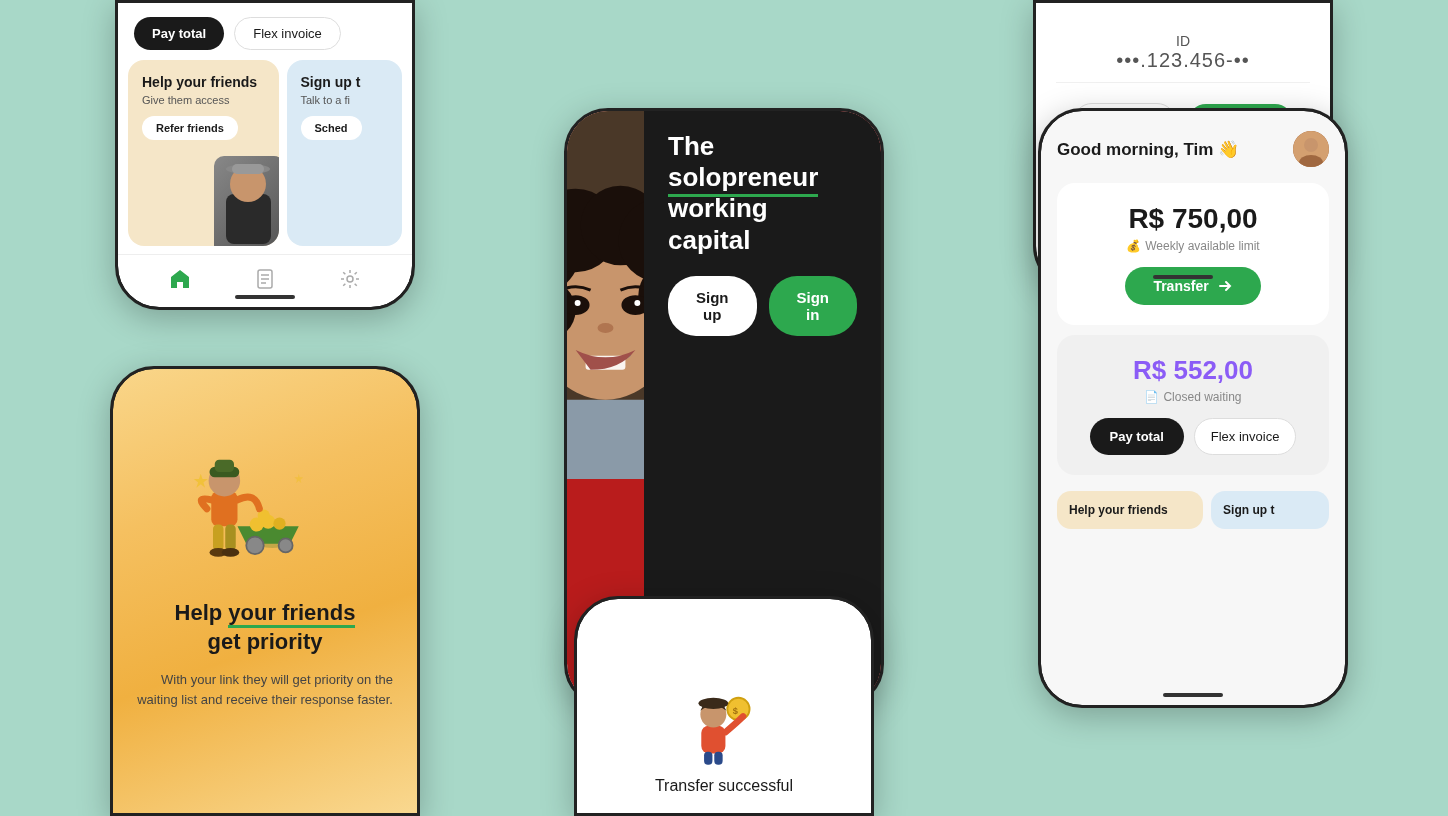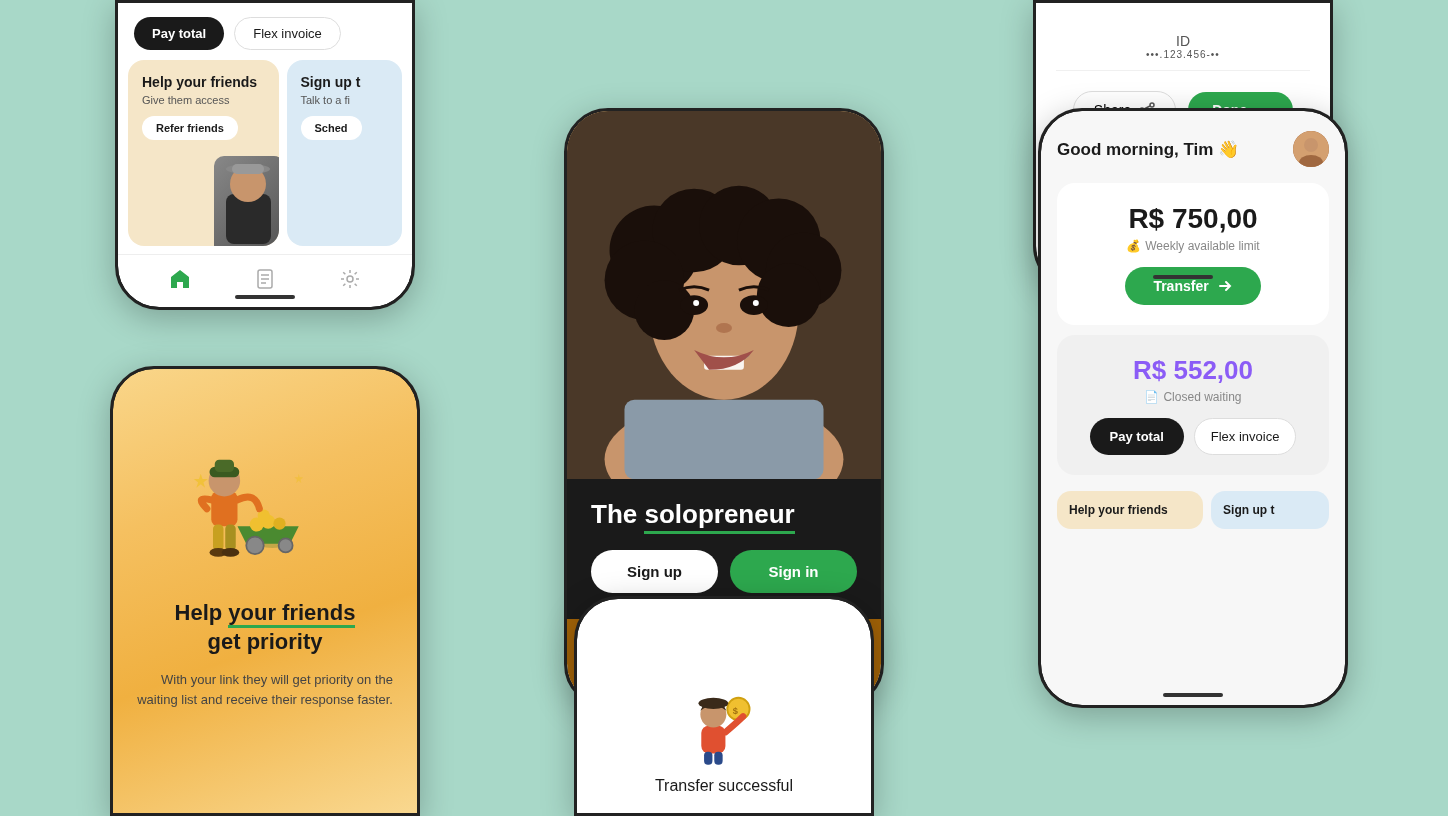--- a/index.html
+++ b/index.html
@@ -294,24 +294,24 @@
       width: 320px;
       height: 600px;
       top: 50%;
       left: 50%;
       transform: translate(-50%, -50%);
     }
 
     .phone3-content {
       width: 100%;
       height: 100%;
-      background: #a16207;
+      background: #b91c1c;
       position: relative;
       display: flex;
-      flex-direction: column;
+      flex-direction: row;
     }
 
     .hero-image {
       width: 100%;
       height: 62%;
       background: linear-gradient(180deg, #8b7355 0%, #5a4a3a 40%, #2a2a2a 100%);
       position: relative;
       overflow: hidden;
     }
 
@@ -627,21 +627,21 @@
       height: 140px;
     }
     .transfer-illus-svg {
       width: 65px;
       height: 75px;
     }
 
     .dots-id {
       letter-spacing: 1px;
       color: #555;
-      font-size: 10px;
+      font-size: 20px;
     }
 
     .checkmark {
       display: inline-block;
       width: 14px;
       height: 14px;
       position: relative;
     }
     .checkmark::after {
       content: '✓';
@@ -774,20 +774,21 @@
 
             <ellipse cx="160" cy="218" rx="8" ry="5" fill="#b07550"></ellipse>
 
             <path d="M115 180 Q130 173 145 180" stroke="#1a0f0a" stroke-width="3" fill="none"></path>
             <path d="M175 180 Q190 173 205 180" stroke="#1a0f0a" stroke-width="3" fill="none"></path>
           </svg>
         </div>
         <div class="hero-text">
           <div class="hero-headline">
             <span>The </span><span class="underline">solopreneur</span><br>
+            <span>working capital</span>
           </div>
           <div class="hero-buttons">
             <button class="btn-signup">Sign up</button>
             <button class="btn-signin">Sign in</button>
           </div>
         </div>
         <div class="home-indicator" style="background:#555;"></div>
       </div>
     </div>
   </div>

